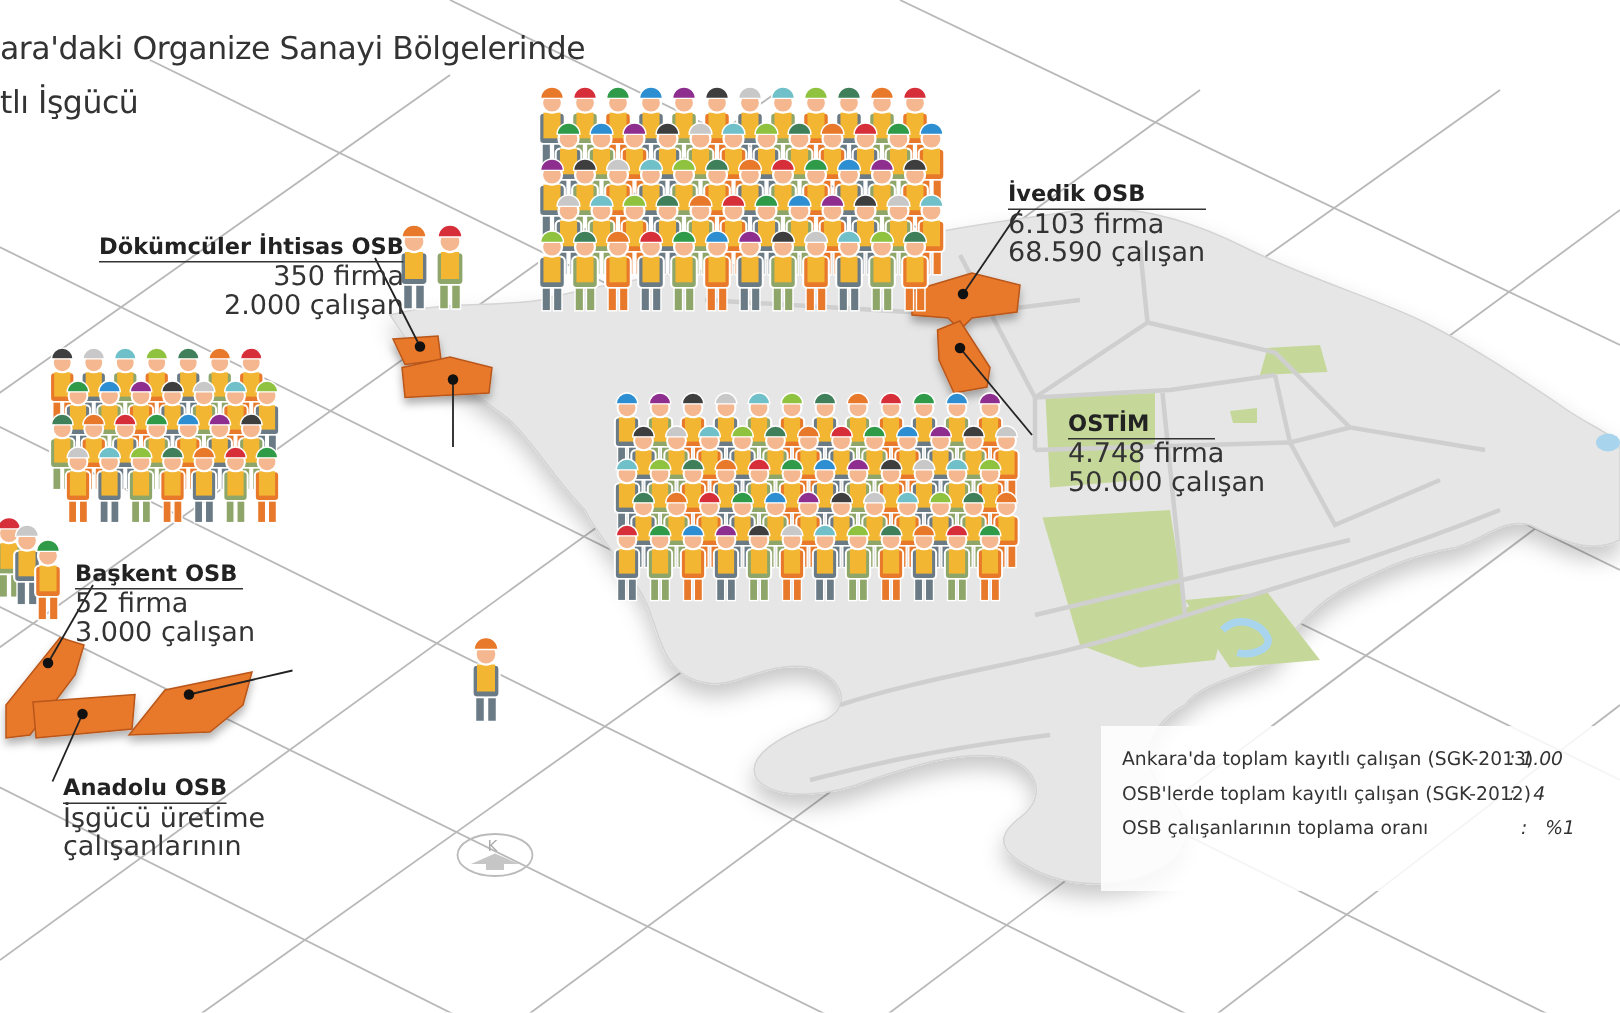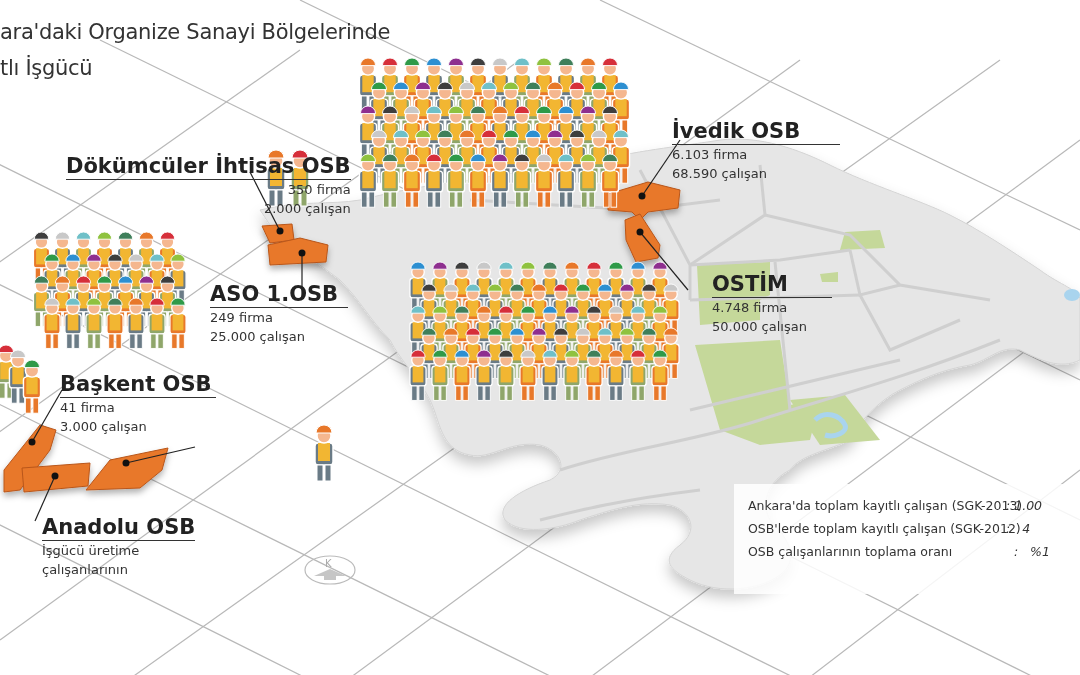--- a/index.html
+++ b/index.html
@@ -12,24 +12,24 @@
     #stage { position: absolute; left: 0; top: 0; width: 983px; height: 675px; }
     svg.map { position: absolute; left: 0; top: 0; }
     .title {
       position: absolute; left: -30px; top: 14px; font-size: 21px; line-height: 36px;
       color: #333; font-family: "DejaVu Sans", sans-serif; letter-spacing: -0.3px;
     }
     .label {
       position: absolute; font-family: "DejaVu Sans", sans-serif; color: #333;
     }
     .label .name {
-      font-weight: bold; font-size: 21px; color: #222;
+      font-weight: bold; font-size: 15px; color: #222;
       border-bottom: 1.5px solid #333; padding-bottom: 1px; display: inline-block; white-space: nowrap;
     }
-    .label .line { font-size: 13px; line-height: 19px; white-space: nowrap; }
+    .label .line { font-size: 18px; line-height: 19px; white-space: nowrap; }
     .right { text-align: right; }
     .stats {
       position: absolute; left: 734px; top: 484px; width: 360px; height: 100px;
       background: rgba(255,255,255,0.85); font-family: "DejaVu Sans", sans-serif;
       font-size: 12.5px; color: #333; padding-top: 10px;
     }
     .stats .row { position: relative; height: 23px; line-height: 23px; padding-left: 14px; white-space: nowrap; }
     .stats .val { position: absolute; left: 272px; font-style: italic; }
     .compass { position: absolute; left: 302px; top: 552px; }
   </style>
@@ -1370,41 +1370,36 @@
     <div style="padding-left:30px;">ara'daki Organize Sanayi Bölgelerinde</div>
     <div style="padding-left:30px;">tlı İşgücü</div>
   </div>
 
   <div class="label right" style="left:66px; top:154px;">
     <div class="name">Dökümcüler İhtisas OSB</div>
     <div class="line">350 firma</div>
     <div class="line">2.000 çalışan</div>
   </div>
 
-  <div class="label" style="left:210px; top:282px;">
-    <div class="name" style="padding-right:10px;">ASO 1.OSB</div>
-    <div class="line">249 firma</div>
-    <div class="line">25.000 çalışan</div>
-  </div>
 
   <div class="label" style="left:672px; top:119px;">
     <div class="name" style="padding-right:40px;">İvedik OSB</div>
     <div class="line">6.103 firma</div>
     <div class="line">68.590 çalışan</div>
   </div>
 
   <div class="label" style="left:712px; top:272px;">
     <div class="name" style="padding-right:44px;">OSTİM</div>
     <div class="line">4.748 firma</div>
     <div class="line">50.000 çalışan</div>
   </div>
 
-  <div class="label" style="left:60px; top:372px;">
+  <div class="label" style="left:50px; top:372px;">
     <div class="name" style="padding-right:4px;">Başkent OSB</div>
-    <div class="line">41 firma</div>
+    <div class="line">52 firma</div>
     <div class="line">3.000 çalışan</div>
   </div>
 
 
   <div class="label" style="left:42px; top:515px;">
     <div class="name" style="padding-left:0;">Anadolu OSB</div>
     <div class="line">İşgücü üretime</div>
     <div class="line">çalışanlarının</div>
   </div>
 

